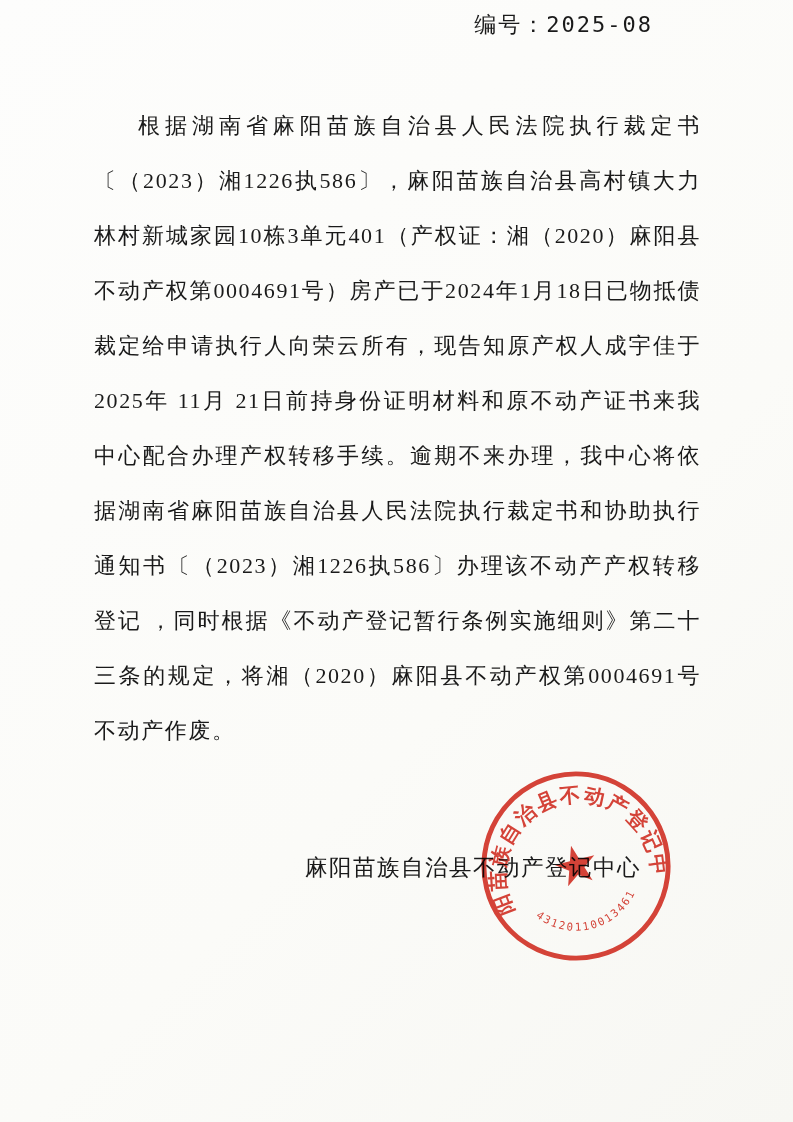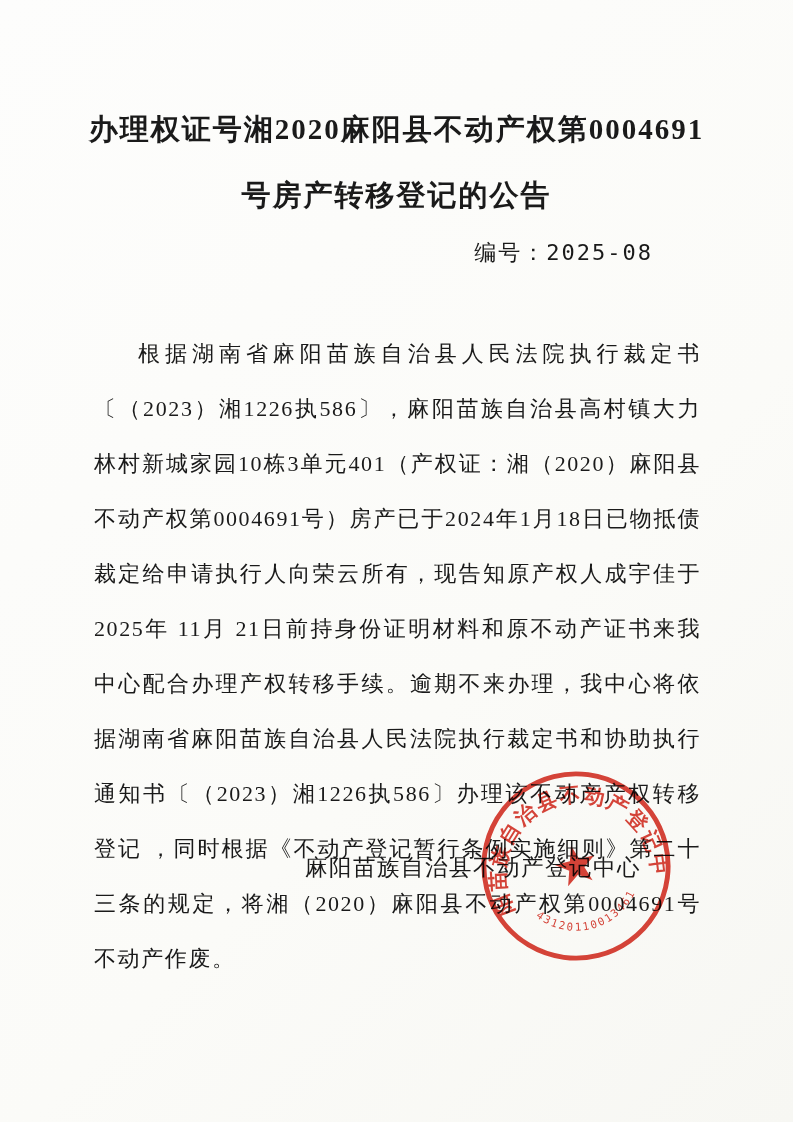--- a/index.html
+++ b/index.html
@@ -67,24 +67,20 @@
     mix-blend-mode: multiply;
     transform: rotate(-14deg);
     pointer-events: none;
   }
 </style>
 </head>
 <body>
 
 <div class="page">
 
-  <div class="doc-title">
-    <div>办理权证号湘2020麻阳县不动产权第0004691</div>
-    <div>号房产转移登记的公告</div>
-  </div>
 
   <div class="doc-number">编号：2025-08</div>
 
   <div class="doc-body">
     <p>根据湖南省麻阳苗族自治县人民法院执行裁定书〔（2023）湘1226执586〕，麻阳苗族自治县高村镇大力林村新城家园10栋3单元401（产权证：湘（2020）麻阳县不动产权第0004691号）房产已于2024年1月18日已物抵债裁定给申请执行人向荣云所有，现告知原产权人成宇佳于2025年 11月 21日前持身份证明材料和原不动产证书来我中心配合办理产权转移手续。逾期不来办理，我中心将依据湖南省麻阳苗族自治县人民法院执行裁定书和协助执行通知书〔（2023）湘1226执586〕办理该不动产产权转移登记 ，同时根据《不动产登记暂行条例实施细则》第二十三条的规定，将湘（2020）麻阳县不动产权第0004691号不动产作废。</p>
   </div>
 
   <div class="sig-block">
     <div class="sig-line">麻阳苗族自治县不动产登记中心</div>
   </div>

